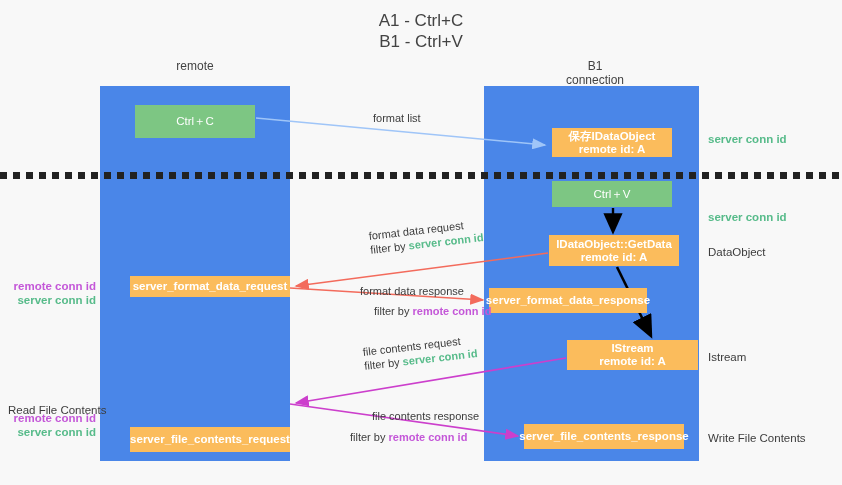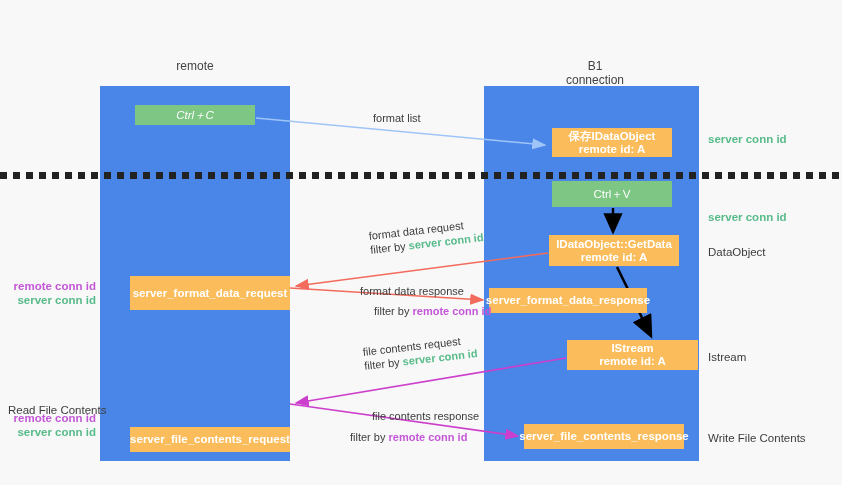--- a/index.html
+++ b/index.html
@@ -43,25 +43,25 @@
     display:flex;flex-direction:column;
     align-items:center;justify-content:center;
     color:#ffffff;font-size:11.5px;line-height:13px;
     text-align:center;padding:2px 4px;
   }
   .box.green{background:#7dc683;}
   .box.orange{background:#fbb martin;font-weight:bold;}
   .box.orange{background:#fbbc5c;}
   .box .l2{display:block;}
 
-  #box-ctrlc{left:135px;top:105px;width:120px;height:20px;font-style:italic;}
+  #box-ctrlc{left:135px;top:105px;width:120px;height:33px;}
   #box-save-idataobject{left:552px;top:128px;width:120px;height:29px;}
   #box-ctrlv{left:552px;top:181px;width:120px;height:26px;}
   #box-getdata{left:549px;top:235px;width:130px;height:31px;}
-  #box-fmt-req{left:130px;top:276px;width:160px;height:34px;}
+  #box-fmt-req{left:130px;top:276px;width:160px;height:21px;}
   #box-fmt-res{left:489px;top:288px;width:158px;height:25px;}
   #box-istream{left:567px;top:340px;width:131px;height:30px;}
   #box-file-req{left:130px;top:393px;width:160px;height:25px;margin-top:34px;}
   #box-file-res{left:524px;top:424px;width:160px;height:25px;}
 
   
   .side{font-size:11.5px;line-height:14px;}
   .side.green-t{color:#57bb8a;font-weight:bold;}
   .side.dark-t{color:#3c3c3c;}
   #side-conn1{left:708px;top:132px;}
@@ -124,20 +124,24 @@
 
     <line x1="290" y1="288" x2="483" y2="300" stroke="#f36b5c" stroke-width="1.6" marker-end="url(#ah-red)"></line>
 
     <line x1="566" y1="358" x2="296" y2="403" stroke="#cc3fcc" stroke-width="1.6" marker-end="url(#ah-mag)"></line>
 
     <line x1="290" y1="404" x2="518" y2="436" stroke="#cc3fcc" stroke-width="1.6" marker-end="url(#ah-mag)"></line>
   </svg>
 
   <div class="abs" id="dashed"></div>
 
+  <div class="abs" id="title">
+    <div>A1 - Ctrl+C</div>
+    <div>B1 - Ctrl+V</div>
+  </div>
 
   <div class="abs col-head" id="head-a1">
     <div>remote</div>
   </div>
   <div class="abs col-head" id="head-b1">
     <div>B1</div>
     <div>connection</div>
   </div>
 
   <div class="abs box green" id="box-ctrlc">

